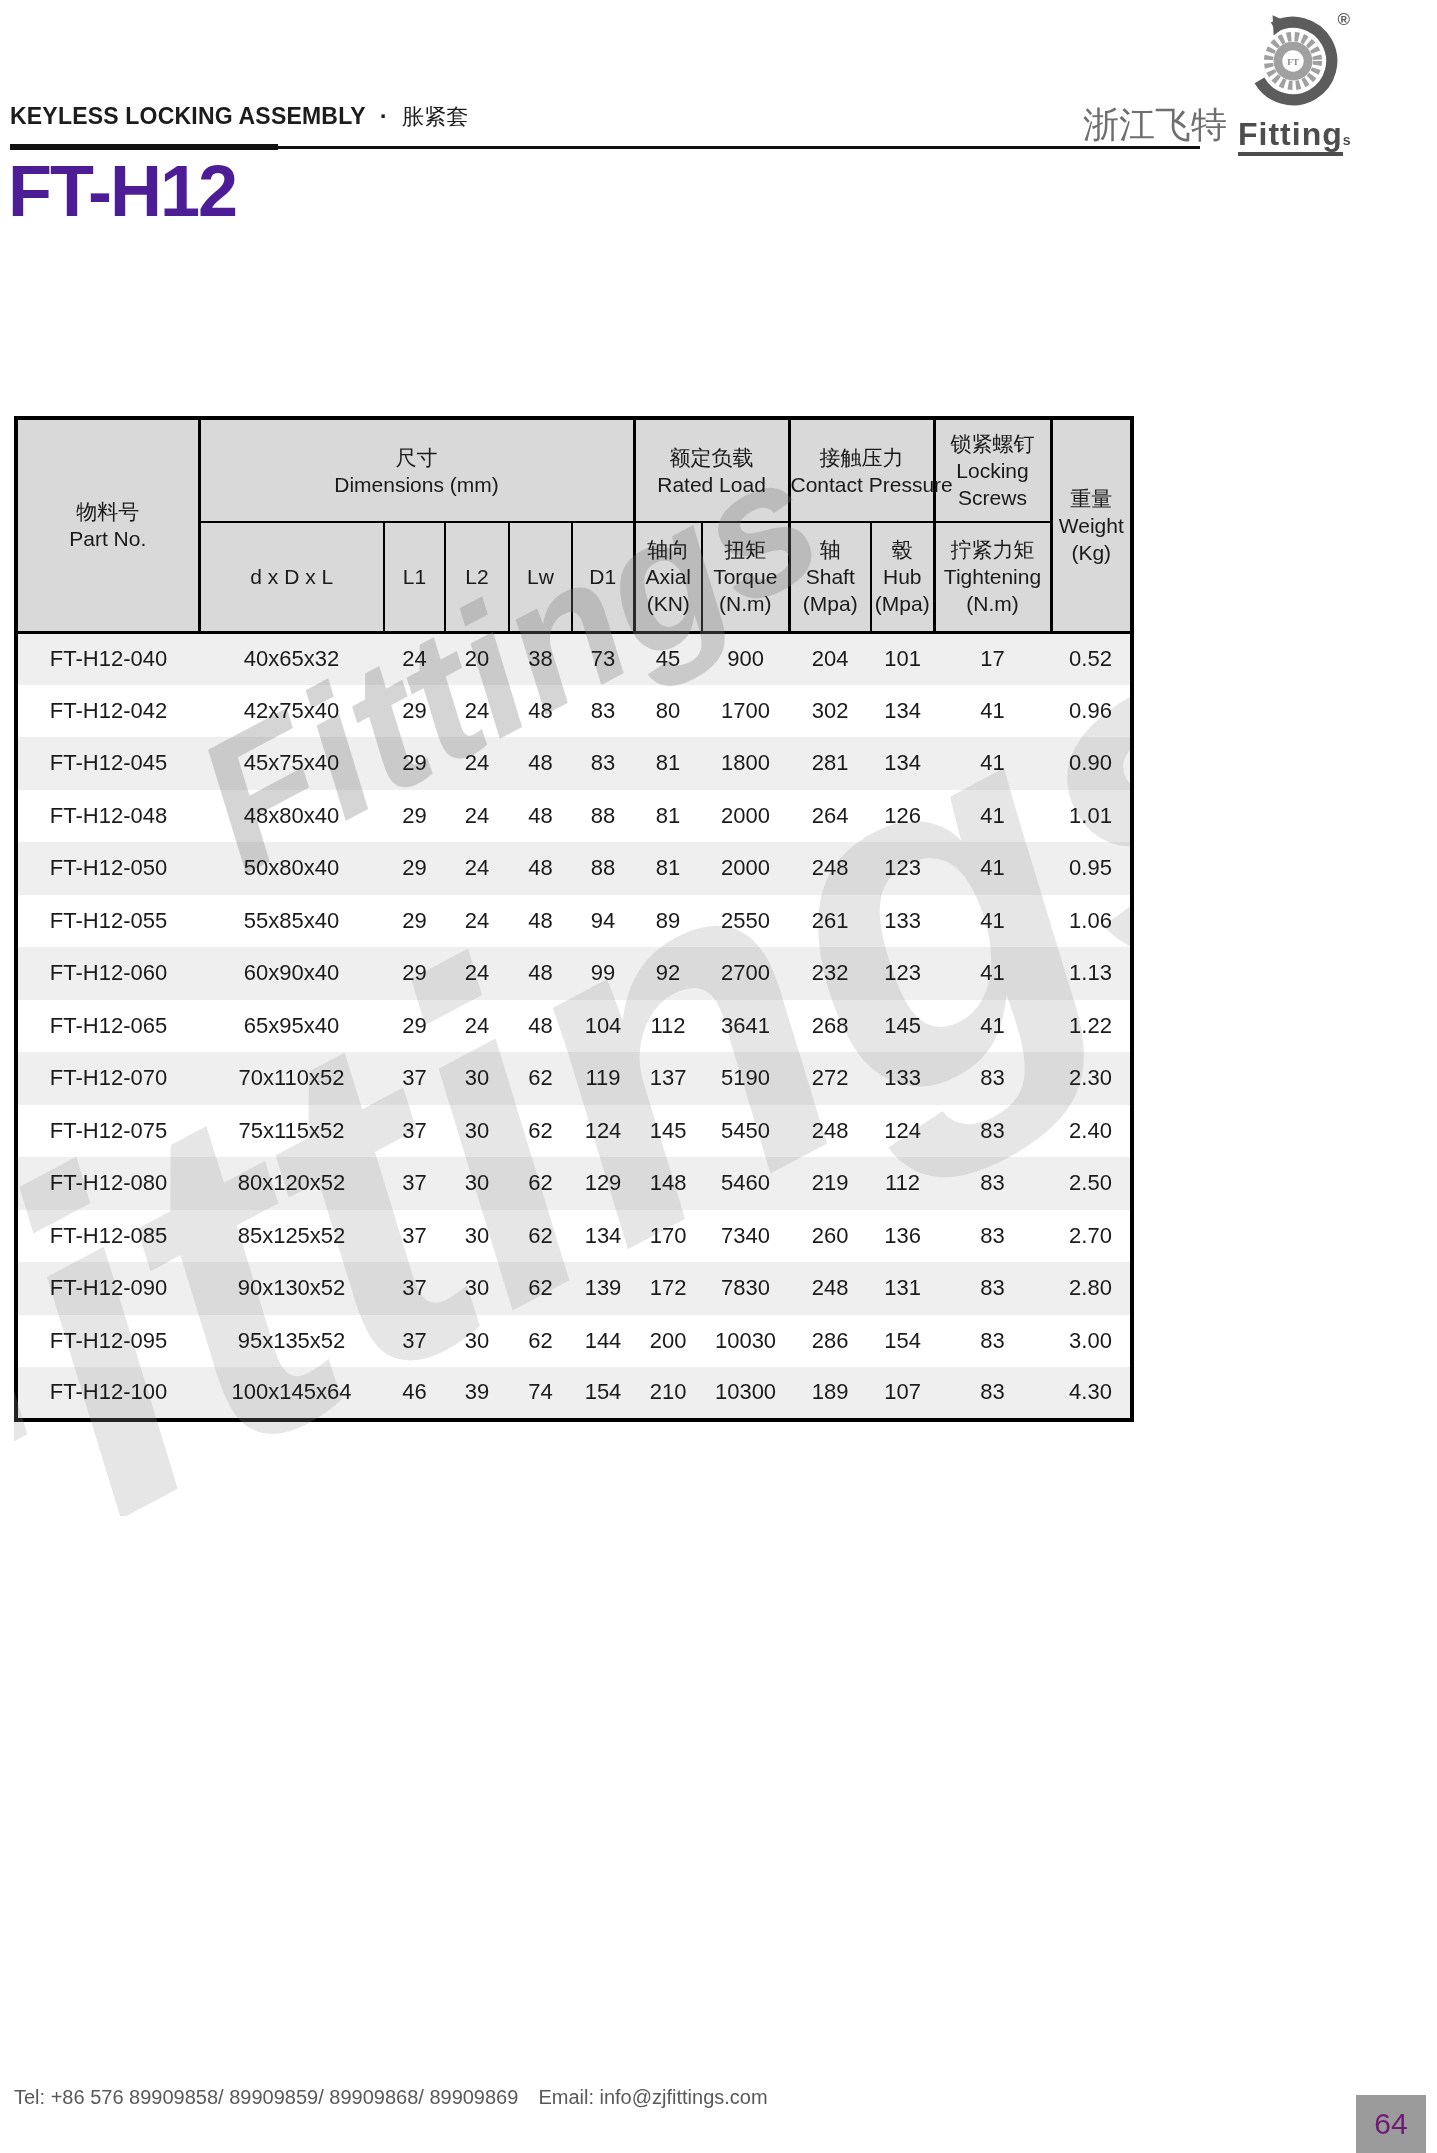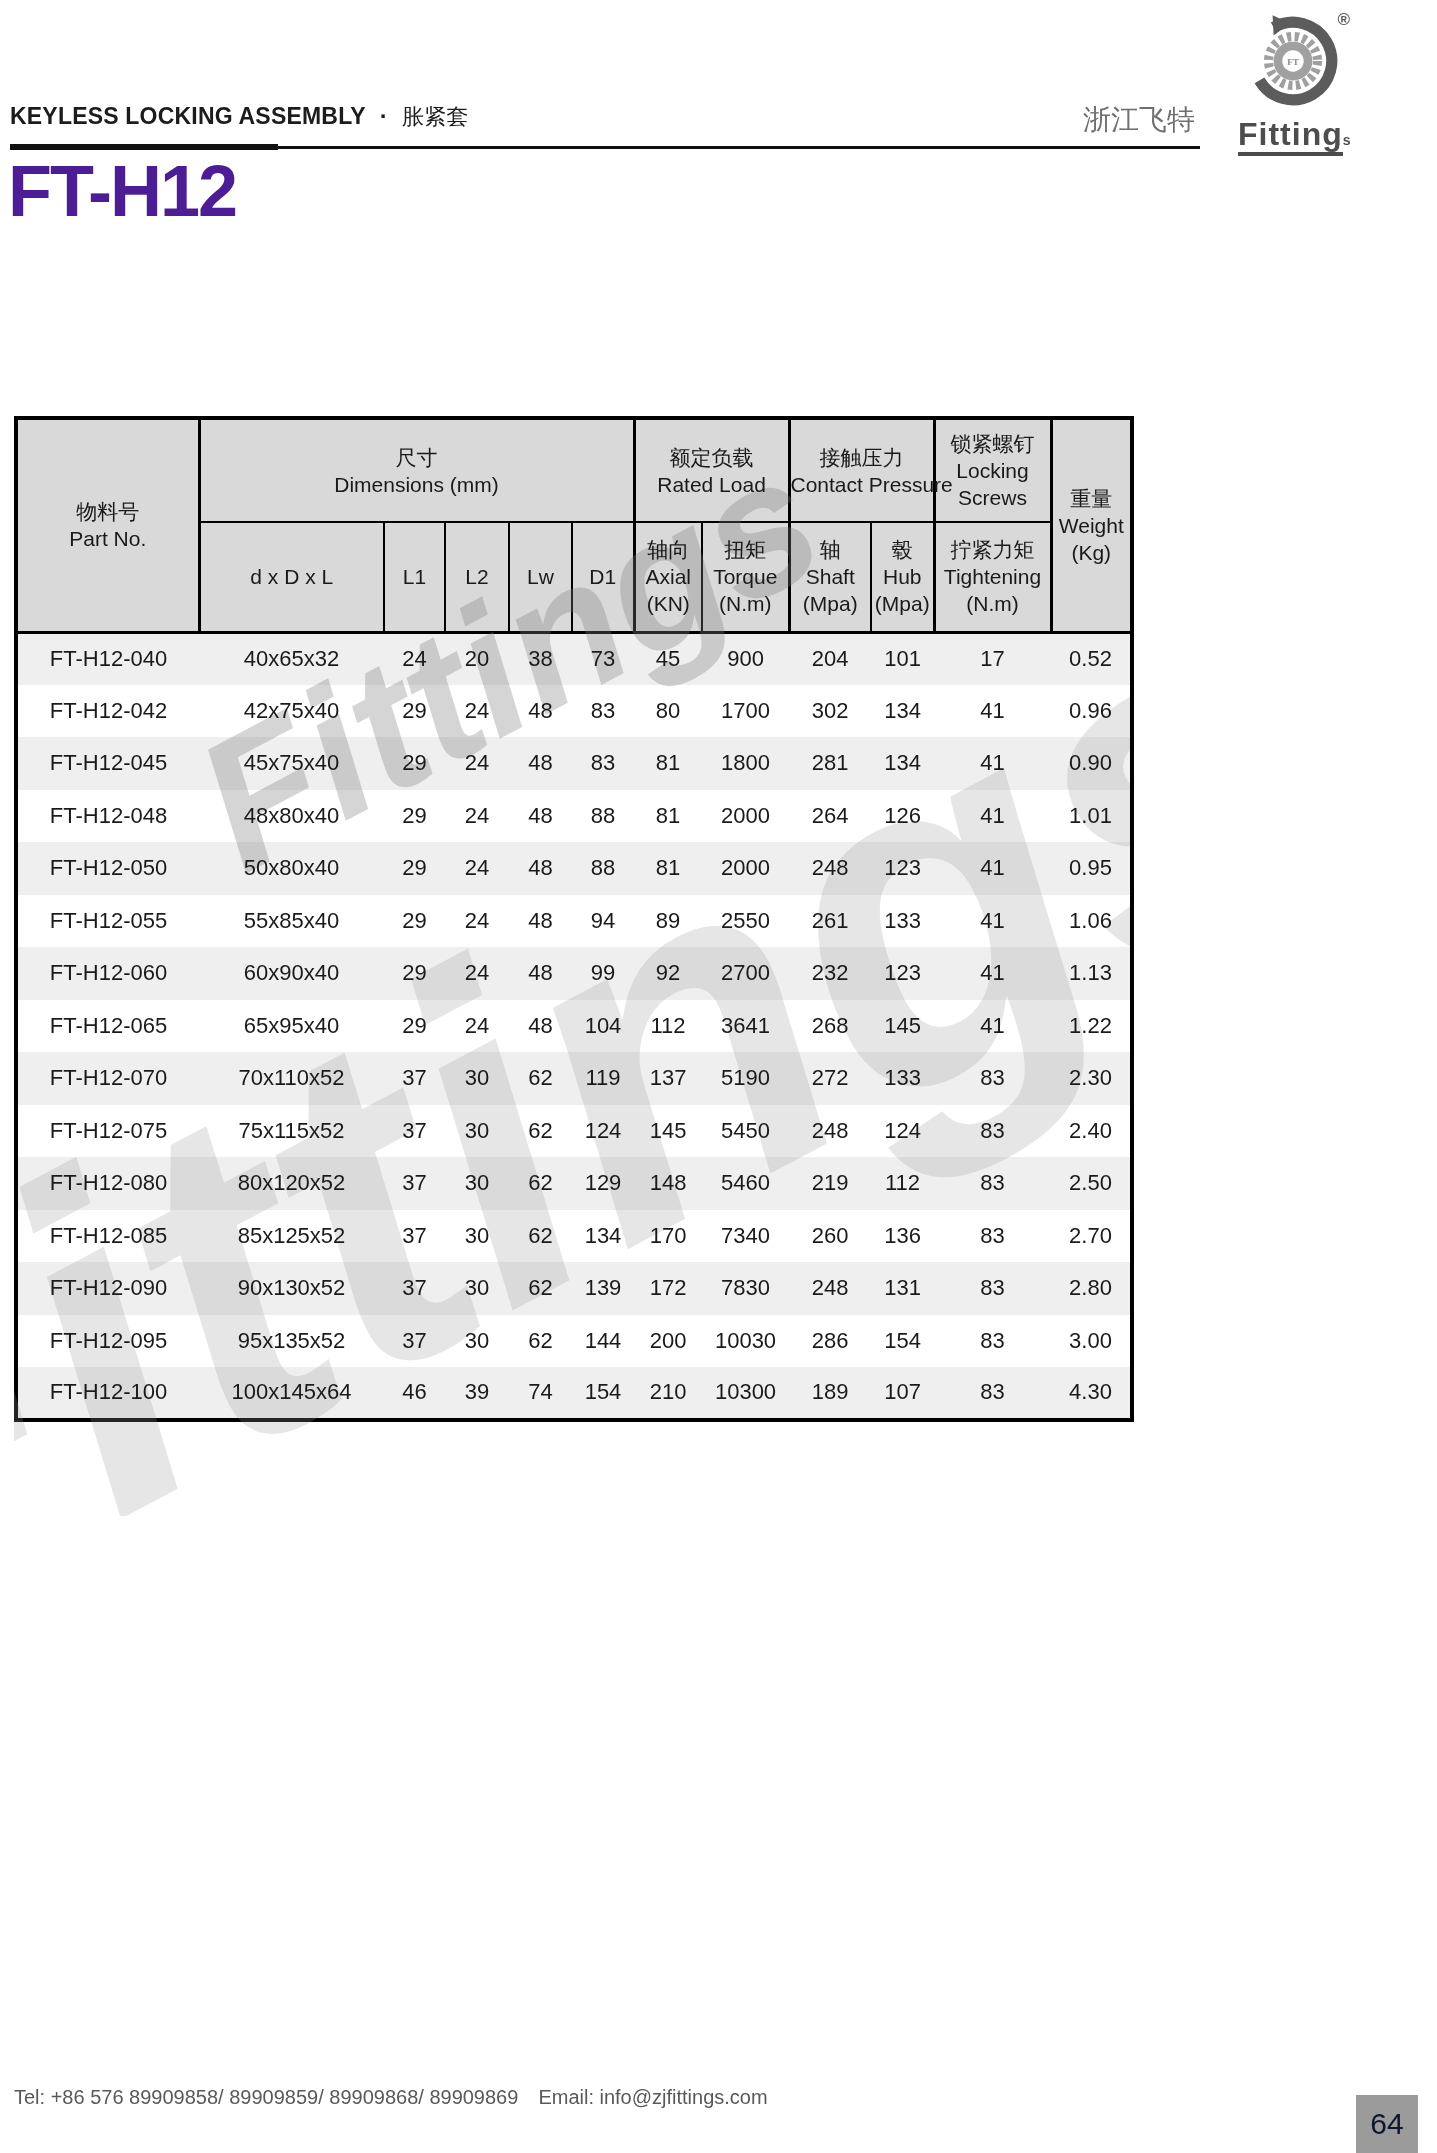--- a/index.html
+++ b/index.html
@@ -13,21 +13,21 @@
     width:1437px;height:2153px;position:relative;overflow:hidden;
     font-family:"Liberation Sans","DejaVu Sans",sans-serif;color:var(--text);
   }
   
   .cat-title{position:absolute;left:10px;top:102px;font-size:23px;font-weight:700;
     letter-spacing:.2px;color:#1c1c1c;white-space:nowrap;}
   .cat-title .dot{margin:0 14px;font-size:24px;}
   .cat-title .cat-cn{font-size:22px;font-weight:400;}
   .rule-thick{position:absolute;left:10px;top:144px;width:268px;height:6px;background:#111;}
   .rule-thin{position:absolute;left:278px;top:146px;width:922px;height:3px;background:#111;}
-  .brand-cn{position:absolute;left:1083px;top:101px;font-size:28px;color:var(--brand_gray);white-space:nowrap;}
+  .brand-cn{position:absolute;left:1083px;top:101px;font-size:36px;color:var(--brand_gray);white-space:nowrap;}
   .logo{position:absolute;left:1238px;top:8px;width:110px;text-align:center;}
   .logo .reg{position:absolute;right:-2px;top:2px;font-size:17px;color:#5c5c5c;font-weight:700;}
   .logo-word{margin-top:2px;white-space:nowrap;}
   .logo-main{display:inline-block;font-size:32px;font-weight:700;letter-spacing:1px;
     color:var(--logo_dark);border-bottom:4px solid var(--logo_dark);line-height:1.05;}
   .logo-s{font-size:14px;font-weight:700;color:var(--logo_dark);vertical-align:baseline;}
   .model{position:absolute;left:8px;top:150px;font-size:72px;font-weight:700;
     letter-spacing:-2px;color:#4c1d95;}
   
   .tbl-wrap{position:absolute;left:14px;top:416px;}
@@ -47,22 +47,22 @@
   
   .wm-clip{position:absolute;left:14px;top:416px;width:1116px;height:1100px;
     overflow:hidden;pointer-events:none;z-index:5;}
   .wm{position:absolute;font-weight:700;font-style:italic;white-space:nowrap;
     font-family:"Liberation Sans","DejaVu Sans",sans-serif;}
   .wm1{font-size:185px;color:rgba(125,125,125,.32);left:160px;top:140px;transform:rotate(-28deg);}
   .wm2{font-size:470px;color:rgba(150,150,150,.24);left:-329px;top:430px;transform:rotate(-28deg);}
   
   .footer-contact{position:absolute;left:14px;top:2086px;font-size:20px;color:var(--footer_text);white-space:nowrap;}
   .footer-contact .email{margin-left:20px;}
-  .page-badge{position:absolute;left:1356px;top:2095px;width:62px;height:58px;
-    background:var(--badge_bg);color:#0f172a;font-size:30px;display:flex;
+  .page-badge{position:absolute;left:1356px;top:2095px;width:70px;height:58px;
+    background:var(--badge_bg);color:#701a75;font-size:30px;display:flex;
     align-items:center;justify-content:center;}
 </style>
 </head>
 <body>
 
 <div class="page">
 
   <div class="cat-title">
     <span>KEYLESS LOCKING ASSEMBLY</span><span class="dot">·</span><span class="cat-cn">胀紧套</span>
   </div>

